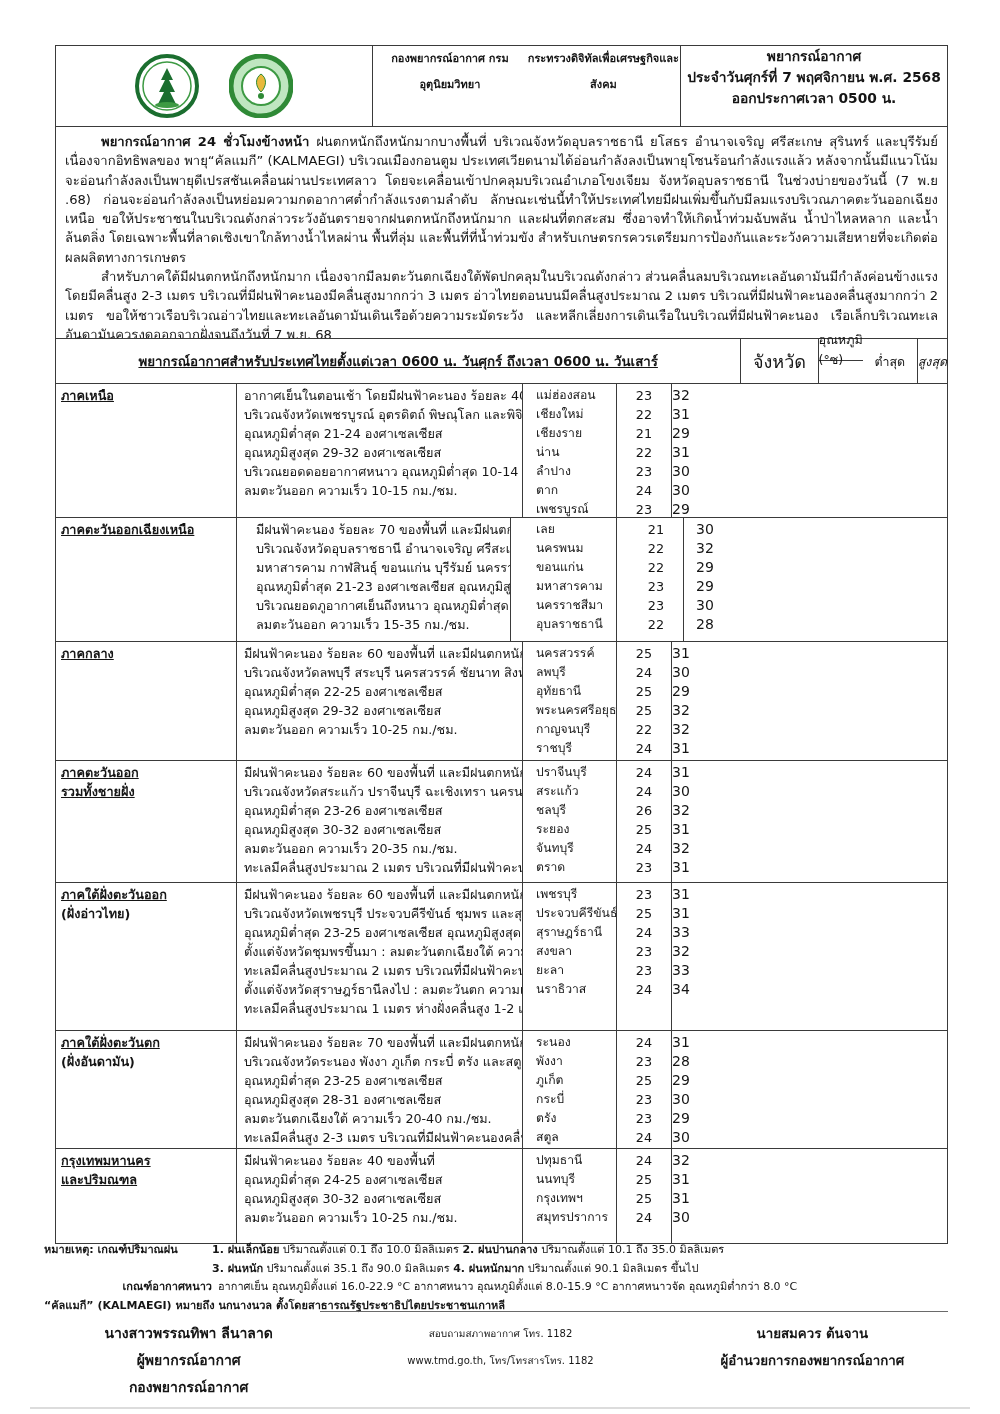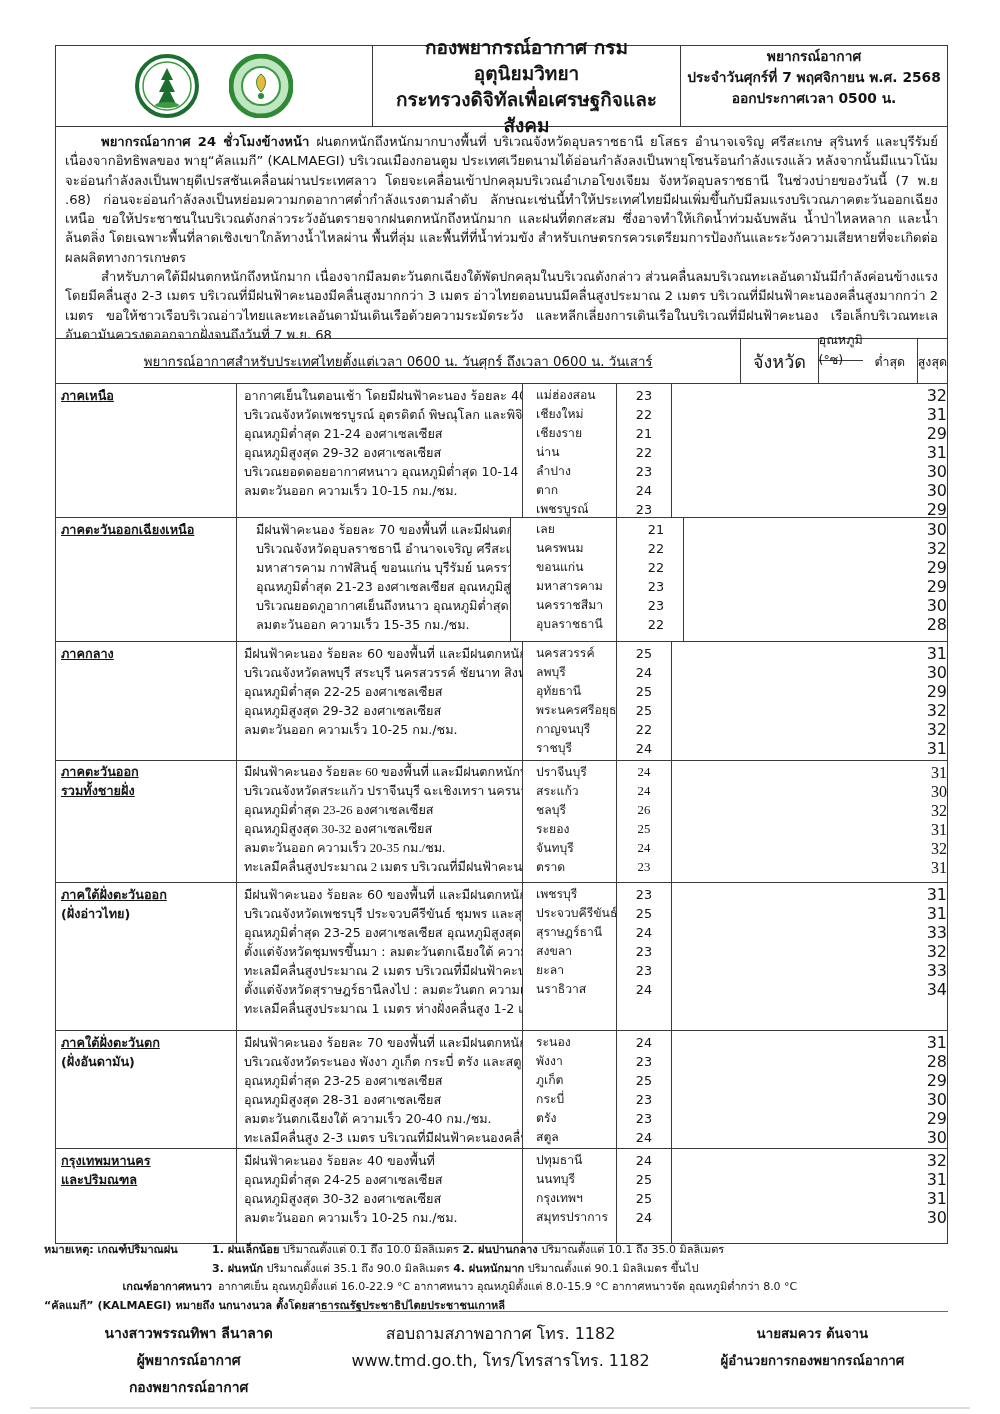--- a/index.html
+++ b/index.html
@@ -3,67 +3,67 @@
 <meta charset="utf-8">
 <style>
   html,body{margin:0;padding:0;background:#fff;}
   .page{position:relative;width:1000px;height:1414px;background:#ffffff;overflow:hidden;
         font-family:"DejaVu Sans",sans-serif;color:#151515;}
   .doc{position:absolute;left:55px;top:45px;width:891px;border:1px solid #3a3a3a;}
 
   
   .hdr{display:flex;height:80px;border-bottom:1px solid #3a3a3a;}
   .hdr-logos{width:316px;border-right:1px solid #3a3a3a;display:flex;align-items:center;justify-content:center;gap:30px;}
-  .hdr-org{flex:1;border-right:1px solid #3a3a3a;display:flex;flex-direction:column;justify-content:center;
-           text-align:center;font-weight:bold;font-size:19px;line-height:26px;}
+  .hdr-org{flex:1;border-right:1px solid #3a3a3a;display:flex;flex-direction:row;justify-content:space-between;
+           text-align:center;font-weight:bold;font-size:11px;line-height:26px;}
   .hdr-issue{width:266px;display:flex;flex-direction:column;text-align:center;
              font-weight:bold;font-size:13.8px;line-height:21px;}
 
   
   .intro{height:206px;overflow:hidden;padding:5px 9px 0 9px;font-size:13.1px;line-height:19.3px;text-align:justify;}
   .intro p{margin:0;text-indent:36px;}
 
   
   .ftable{border-top:0;}
   .f-head{display:flex;height:44px;border-top:1px solid #3a3a3a;}
   .f-title{width:709px;border-right:1px solid #3a3a3a;display:flex;align-items:center;justify-content:center;
-           font-weight:normal;text-decoration:underline;font-size:13.3px;}
+           font-weight:bold;text-decoration:underline;font-size:13.3px;}
   .f-prov{width:79px;border-right:1px solid #3a3a3a;display:flex;align-items:center;justify-content:center;font-size:18px;}
   .f-temp{flex:1;display:flex;flex-direction:row;}
   .f-temp-top{height:21px;border-bottom:1px solid #3a3a3a;display:flex;align-items:center;justify-content:center;font-size:12.6px;}
   .f-temp-sub{flex:1;display:flex;}
   .f-temp-sub div{display:flex;align-items:center;justify-content:center;font-size:12.4px;}
   .f-min{width:54px;border-right:1px solid #3a3a3a;}
-  .f-max{flex:1;}
+  .f-max{flex:1;font-style:italic;}
 
   .r-row{display:flex;border-top:1px solid #3a3a3a;overflow:hidden;}
   .r-name{width:172px;border-right:1px solid #3a3a3a;padding:2px 3px 0 5px;font-weight:bold;
           font-size:12.7px;line-height:19px;white-space:nowrap;overflow:hidden;}
   .r-name .u{text-decoration:underline;}
   .r-desc{flex:1;border-right:1px solid #3a3a3a;padding:2px 3px 0 7px;font-size:12.7px;line-height:19px;
           white-space:nowrap;overflow:hidden;}
   .r-prov{width:79px;border-right:1px solid #3a3a3a;padding:2px 1px 0 5px;font-size:12.2px;line-height:19px;
           white-space:nowrap;overflow:hidden;margin-left:8px;}
   .r-min{width:54px;border-right:1px solid #3a3a3a;padding-top:2px;text-align:center;font-size:12.8px;line-height:19px;}
-  .r-max{flex:1;padding-top:2px;text-align:right;font-size:16px;line-height:19px;}
+  .r-max{flex:1;padding-top:2px;text-align:left;font-size:14px;line-height:19px;}
 
   
   .notes{position:absolute;left:44px;top:1241px;width:891px;font-size:11px;line-height:18.5px;}
   .n-row{display:flex;}
   .n-label{width:168px;flex:none;font-weight:bold;}
   .n-label.right{text-align:right;padding-right:6px;}
   .n-content{flex:1;white-space:nowrap;overflow:hidden;}
   .n-row.flush .n-content{padding-left:0;}
   .nb{font-weight:bold;}
 
   .sig-rule{position:absolute;left:320px;top:1311px;width:628px;height:1px;background:#6a6a6a;}
   .sig{position:absolute;left:55px;top:1320px;width:891px;display:flex;}
   .sig-col{display:flex;flex-direction:column;text-align:center;}
   .sig-left{width:30%;font-weight:bold;font-size:14px;line-height:27px;}
-  .sig-center{width:40%;font-size:16px;line-height:27px;}
+  .sig-center{width:40%;font-size:10px;line-height:27px;}
   .sig-right{width:30%;font-weight:bold;font-size:13.3px;line-height:27px;}
 
   .bottom-line{position:absolute;left:30px;top:1407px;width:940px;height:2px;background:#dcdcdc;}
 
   .logo{width:64px;height:64px;}
 </style>
 </head>
 <body>
 
 <div class="page">
@@ -219,21 +219,21 @@
             </div>
             <div class="r-max">
               <div>31</div>
               <div>30</div>
               <div>29</div>
               <div>32</div>
               <div>32</div>
               <div>31</div>
             </div>
           </div>
-          <div class="r-row" style="height: 121px; font-family: Liberation Serif, serif;">
+          <div class="r-row" style="height: 121px;">
             <div class="r-name">
               <div><span class="u">ภาคตะวันออก</span></div>
               <div><span class="u">รวมทั้งชายฝั่ง</span></div>
             </div>
             <div class="r-desc">
               <div>มีฝนฟ้าคะนอง ร้อยละ 60 ของพื้นที่ และมีฝนตกหนักบางแห่ง</div>
               <div>บริเวณจังหวัดสระแก้ว ปราจีนบุรี ฉะเชิงเทรา นครนายก จันทบุรี และตราด</div>
               <div>อุณหภูมิต่ำสุด 23-26 องศาเซลเซียส</div>
               <div>อุณหภูมิสูงสุด 30-32 องศาเซลเซียส</div>
               <div>ลมตะวันออก ความเร็ว 20-35 กม./ชม.</div>

